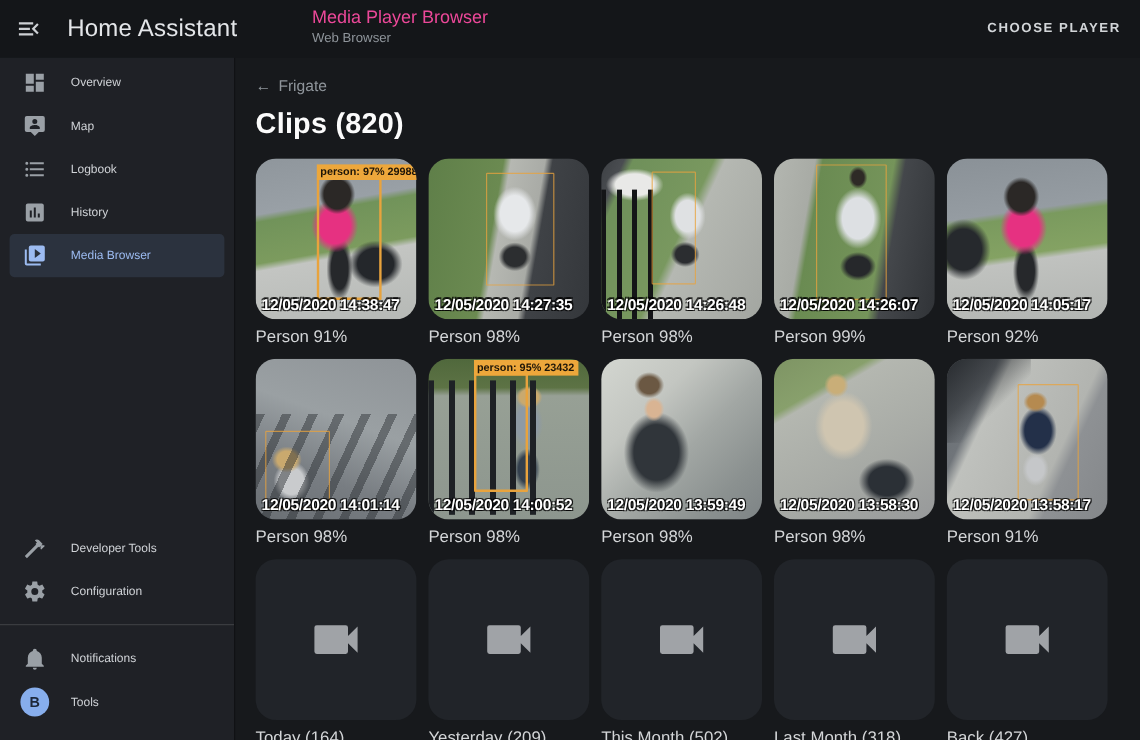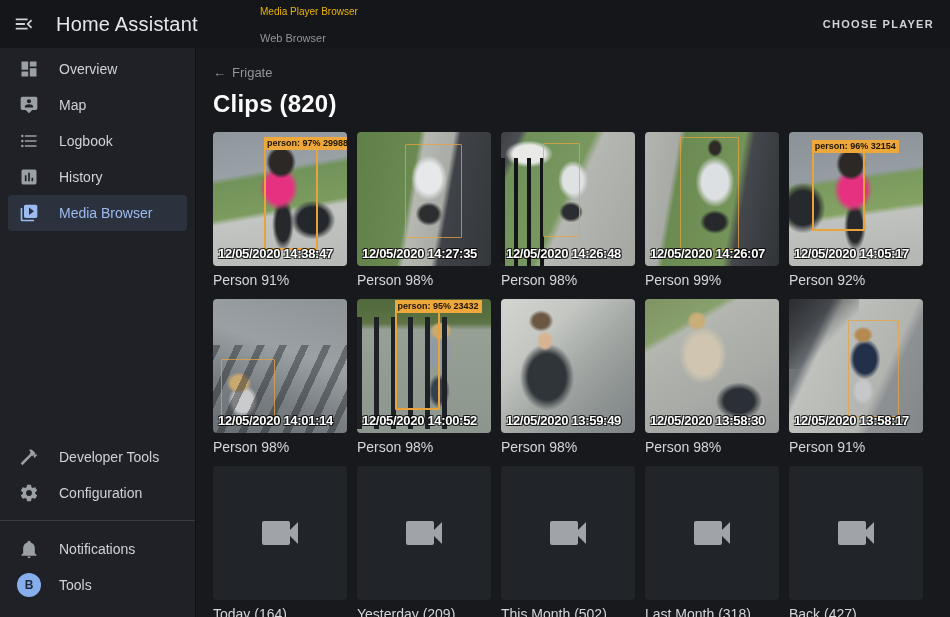--- a/index.html
+++ b/index.html
@@ -16,22 +16,22 @@
     position:absolute; top:0; left:0; right:0; height:48px;
     background:#141619; display:flex; align-items:center; z-index:20;
   }
   .menu-btn {
     width:48px; height:48px; background:none; border:none; cursor:pointer;
     color:#cdd0d4; display:flex; align-items:center; justify-content:center;
   }
   .menu-btn svg { width:22px; height:22px; }
   .app-title { font-size:20px; color:#e4e6e9; margin-left:8px; letter-spacing:.2px; }
   .page-head { position:absolute; left:260px; top:6px; line-height:1.25; }
-  .page-title { font-size:10px; color:#eab308; }
-  .page-subtitle { font-size:11px; color:#8f959b; margin-top:13px; }
+  .page-title { font-size:15px; color:#ec4899; }
+  .page-subtitle { font-size:11px; color:#8f959b; margin-top:1px; }
   .choose-player {
     margin-left:auto; margin-right:16px; background:none; border:none; cursor:pointer;
     color:#d2d5d8; font-size:11px; font-weight:700; letter-spacing:1.3px;
     font-family:"Liberation Sans", sans-serif;
   }
 
   
   .sidebar {
     position:absolute; top:48px; left:0; bottom:0; width:196px;
     background:#1f2126; display:flex; flex-direction:column;
@@ -39,21 +39,21 @@
   }
   .nav-item {
     height:36px; margin:0 8px; border-radius:4px; display:flex; align-items:center;
     cursor:pointer; color:#cfd2d6; text-decoration:none;
   }
   .nav-item .nav-icon {
     width:24px; height:24px; margin:0 18px 0 9px; color:#9aa0a6;
     display:flex; align-items:center; justify-content:center; flex:none;
   }
   .nav-item .nav-icon svg { width:20px; height:20px; }
-  .nav-item .nav-label { font-size:14px; white-space:nowrap; }
+  .nav-item .nav-label { font-size:10px; white-space:nowrap; }
   .nav-item.selected { background:#2b323e; color:#9cbbf1; }
   .nav-item.selected .nav-icon { color:#9cbbf1; }
   .sidebar-bottom { margin-top:auto; padding-bottom:14px; }
   .divider { border-top:1px solid rgba(255,255,255,.12); margin:9px 0 10px 0; }
   .avatar {
     width:24px; height:24px; border-radius:50%; background:#87aeec; color:#1d2839;
     font-size:12px; font-weight:700; display:flex; align-items:center; justify-content:center;
     margin:0 18px 0 9px; flex:none;
   }
 
@@ -66,21 +66,21 @@
     color:#8f959b; font-size:13px; cursor:pointer; display:inline-flex;
     align-items:center; gap:6px; line-height:14px;
   }
   .heading { color:#fbfbfb; font-size:24px; font-weight:700; margin-top:9px; letter-spacing:.2px; }
   .grid {
     margin-top:14px; display:grid;
     grid-template-columns:repeat(5,134px); column-gap:10px; row-gap:9px;
   }
   .cell { width:134px; cursor:pointer; }
   .thumb {
-    width:134px; height:134px; border-radius:4px; position:relative; overflow:hidden;
+    width:134px; height:134px; border-radius:17px; position:relative; overflow:hidden;
     background:#222428;
   }
   .thumb.folder { background:#212429; display:flex; align-items:center; justify-content:center; }
   .thumb.folder svg { width:48px; height:48px; color:#a0a3a7; }
   .ts {
     position:absolute; left:5px; bottom:5px; font-size:13px; font-weight:700;
     color:#fff; white-space:nowrap; letter-spacing:-.3px;
     text-shadow:-1px -1px 0 rgba(0,0,0,.75), 1px -1px 0 rgba(0,0,0,.75),
                 -1px 1px 0 rgba(0,0,0,.75), 1px 1px 0 rgba(0,0,0,.75);
   }
@@ -279,23 +279,20 @@
       </div>
       <div class="cell">
         <div class="thumb scene-4">
           <div class="bbox thin" style="left: 26%; top: 4%; width: 44%; height: 84%;"></div>
           <div class="ts">12/05/2020 14:26:07</div>
         </div>
         <div class="cap">Person 99%</div>
       </div>
       <div class="cell">
         <div class="thumb scene-5">
-          <div class="bbox" style="left: 17%; top: 14%; width: 40%; height: 60%;">
-            <span class="det">person: 96% 32154</span>
-          </div>
           <div class="ts">12/05/2020 14:05:17</div>
         </div>
         <div class="cap">Person 92%</div>
       </div>
       <div class="cell">
         <div class="thumb scene-6">
           <div class="bbox thin" style="left: 6%; top: 45%; width: 40%; height: 48%;"></div>
           <div class="ts">12/05/2020 14:01:14</div>
         </div>
         <div class="cap">Person 98%</div>

